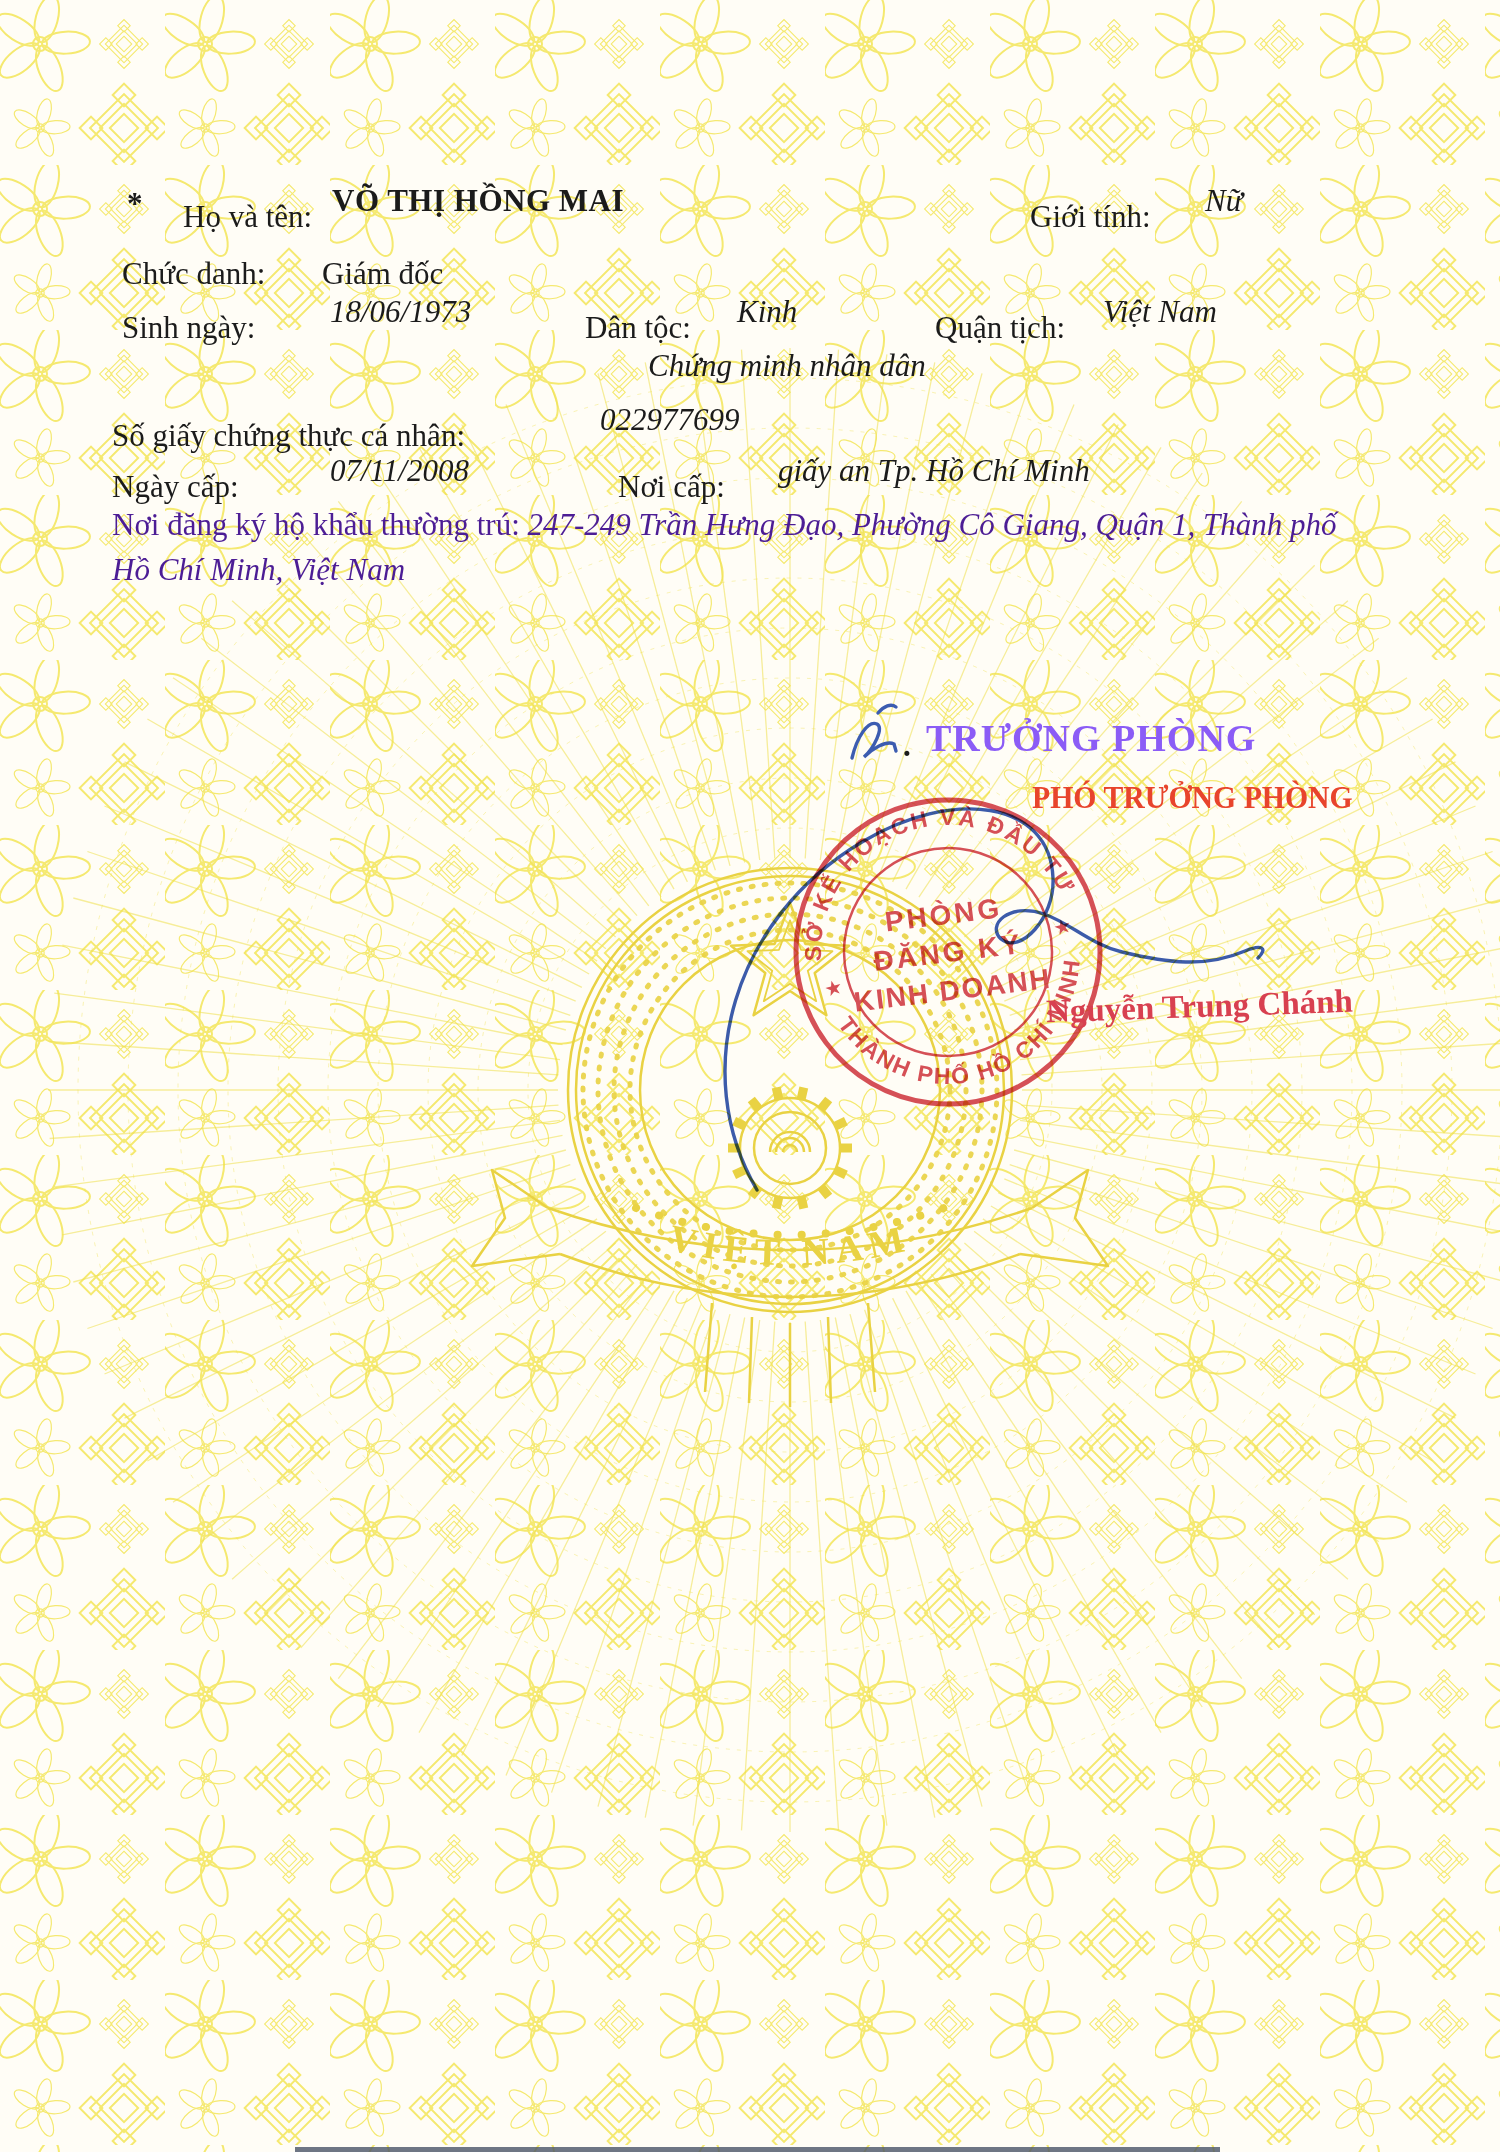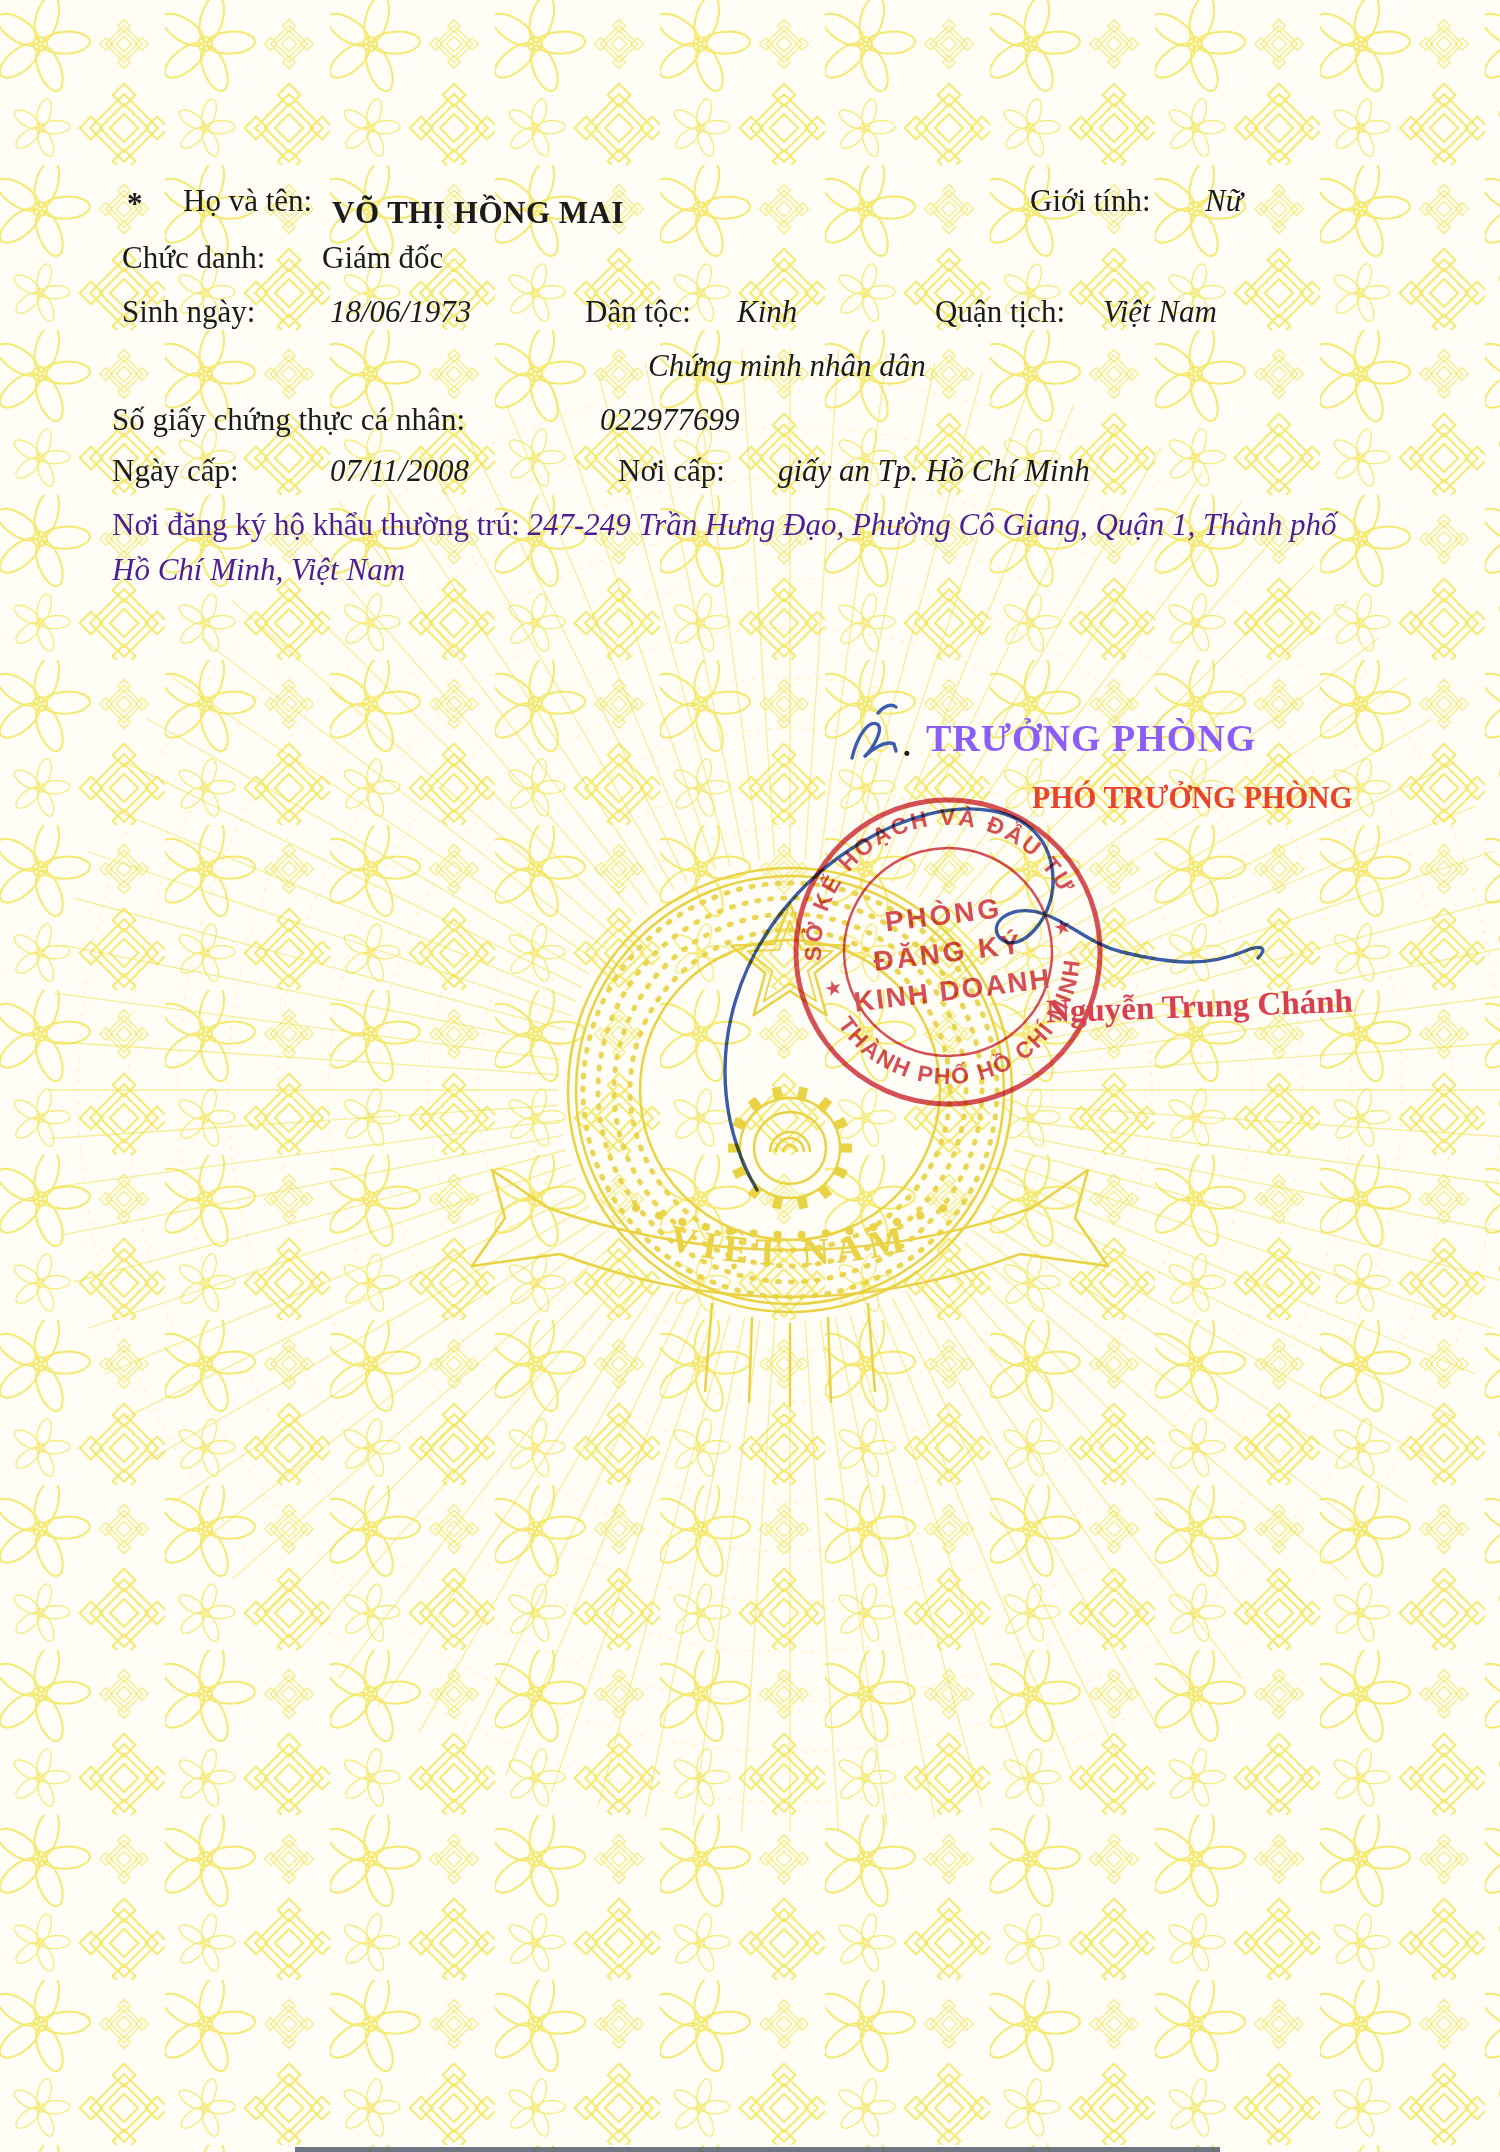--- a/index.html
+++ b/index.html
@@ -3,23 +3,23 @@
 <meta charset="utf-8">
 <style>
   html,body{margin:0;padding:0;background:#e8e8e8;}
   #page{
     position:relative;width:1500px;height:2152px;margin:0 auto;
     background:#fffdf6;overflow:hidden;
     font-family:"Liberation Serif","DejaVu Serif",serif;
   }
   #deco{position:absolute;left:0;top:0;z-index:1;}
   .txt{position:absolute;z-index:3;color:#1b1b1b;font-size:31px;white-space:nowrap;}
-  .lbl{font-style:normal;}
+  .lbl{font-style:normal;margin-top:16px;}
   .val{font-style:italic;}
-  .caps{font-weight:600;letter-spacing:.5px;margin-top:12px;}
+  .caps{font-weight:600;letter-spacing:.5px;}
   .wrapblock{position:absolute;z-index:3;color:#4c1d95;font-size:31px;line-height:45px;width:1268px;white-space:normal;}
   .pat{stroke:#f2e44e;fill:none;stroke-width:2;}
   .rays line{stroke:#efe04e;stroke-width:1.3;opacity:.55;}
   .rings circle{stroke:#efe04e;stroke-width:1;fill:none;stroke-dasharray:4 7;opacity:.4;}
   .emb{stroke:#e9d243;fill:none;stroke-width:2.5;stroke-linejoin:round;}
   .emb-bead{stroke:#e9d243;fill:none;stroke-width:5;stroke-linecap:round;stroke-dasharray:2 11;opacity:.9;}
   .gear-teeth line{stroke:#e9d243;stroke-width:9;}
   .stamp-stroke{stroke:#d2414b;fill:none;}
   .stamp-text{fill:#d2414b;font-family:"Liberation Sans","DejaVu Sans",sans-serif;font-weight:bold;}
   .sig{stroke:#3c5cb0;fill:none;stroke-width:3.4;stroke-linecap:round;}

